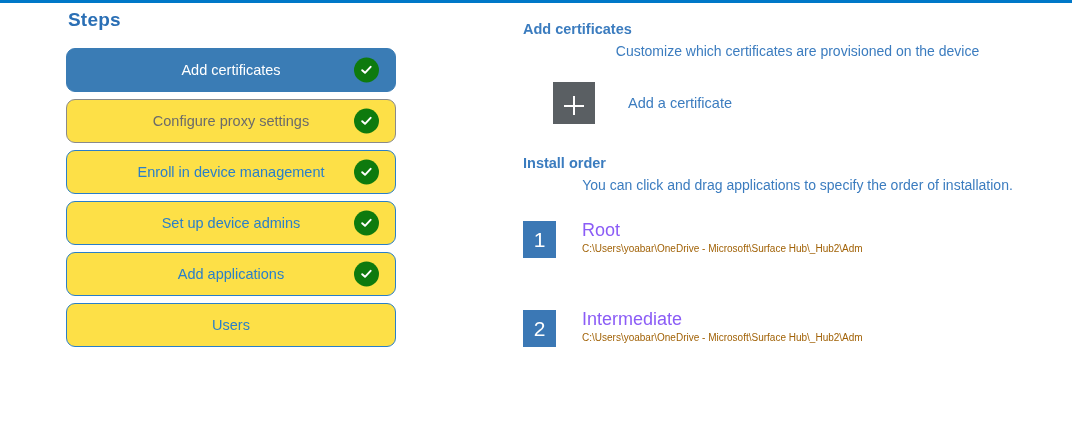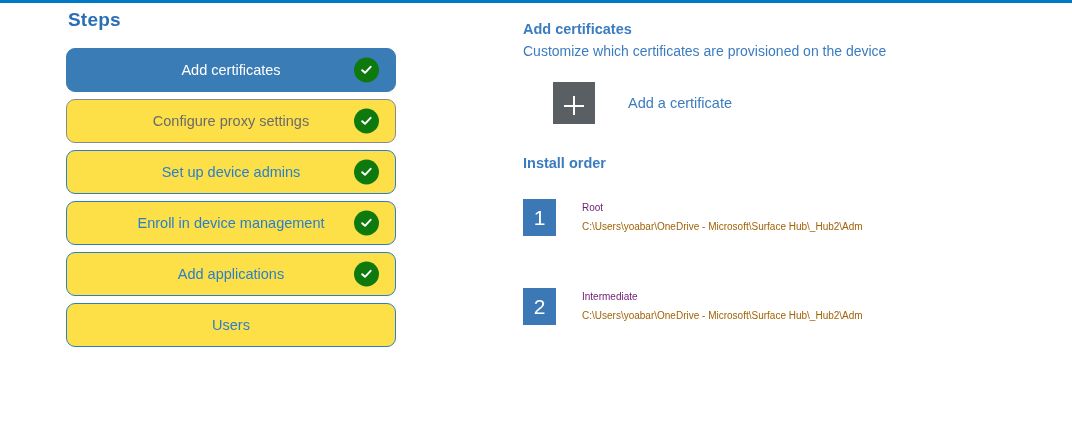--- a/index.html
+++ b/index.html
@@ -100,20 +100,21 @@
   .section-heading {
     color: #3b7cbf;
     font-size: 14.5px;
     font-weight: bold;
     margin: 0 0 6px 0;
   }
   .section-sub {
     color: #3b7cbf;
     font-size: 14px;
     margin: 0;
+    text-align: center;
   }
 
   .add-cert-row {
     display: flex;
     align-items: center;
     margin-top: 23px;
     padding-left: 30px;
   }
   .plus-tile {
     width: 42px;
@@ -168,22 +169,22 @@
     align-items: center;
     justify-content: center;
     flex: none;
   }
   .install-text {
     margin-left: 26px;
     white-space: nowrap;
     overflow: hidden;
   }
   .install-name {
-    color: #701a75;
-    font-size: 10px;
+    color: #8b5cf6;
+    font-size: 18px;
     line-height: 18px;
   }
   .install-path {
     color: #a16207;
     font-size: 10px;
     line-height: 20px;
   }
 </style>
 </head>
 <body>
@@ -207,30 +208,30 @@
     <div class="step-btn is-muted">
       <span class="step-label">Configure proxy settings</span>
       <span class="check-badge">
         <svg width="15" height="15" viewBox="0 0 16 16">
             <path d="M3.4 8.2 L6.4 11 L12.4 4.6" fill="none" stroke="#ffffff" stroke-width="2.1" stroke-linecap="round" stroke-linejoin="round"></path>
           </svg>
       </span>
     </div>
 
     <div class="step-btn">
+      <span class="step-label">Enroll in device management</span>
+      <span class="check-badge">
+        <svg width="15" height="15" viewBox="0 0 16 16">
+            <path d="M3.4 8.2 L6.4 11 L12.4 4.6" fill="none" stroke="#ffffff" stroke-width="2.1" stroke-linecap="round" stroke-linejoin="round"></path>
+          </svg>
+      </span>
+    </div>
+
+    <div class="step-btn">
       <span class="step-label">Set up device admins</span>
-      <span class="check-badge">
-        <svg width="15" height="15" viewBox="0 0 16 16">
-            <path d="M3.4 8.2 L6.4 11 L12.4 4.6" fill="none" stroke="#ffffff" stroke-width="2.1" stroke-linecap="round" stroke-linejoin="round"></path>
-          </svg>
-      </span>
-    </div>
-
-    <div class="step-btn">
-      <span class="step-label">Enroll in device management</span>
       <span class="check-badge">
         <svg width="15" height="15" viewBox="0 0 16 16">
             <path d="M3.4 8.2 L6.4 11 L12.4 4.6" fill="none" stroke="#ffffff" stroke-width="2.1" stroke-linecap="round" stroke-linejoin="round"></path>
           </svg>
       </span>
     </div>
 
     <div class="step-btn">
       <span class="step-label">Add applications</span>
       <span class="check-badge">
@@ -251,20 +252,21 @@
     <div class="section-heading">Add certificates</div>
     <div class="section-sub">Customize which certificates are provisioned on the device</div>
 
     <div class="add-cert-row">
       <div class="plus-tile"></div>
       <div class="add-cert-label">Add a certificate</div>
     </div>
 
     <div class="install-order-block">
       <div class="section-heading">Install order</div>
+      <div class="section-sub">You can click and drag applications to specify the order of installation.</div>
     </div>
 
     <div class="install-list">
 
       <div class="install-item">
         <div class="order-tile">1</div>
         <div class="install-text">
           <div class="install-name">Root</div>
           <div class="install-path">C:\Users\yoabar\OneDrive - Microsoft\Surface Hub\_Hub2\Adm</div>
         </div>

